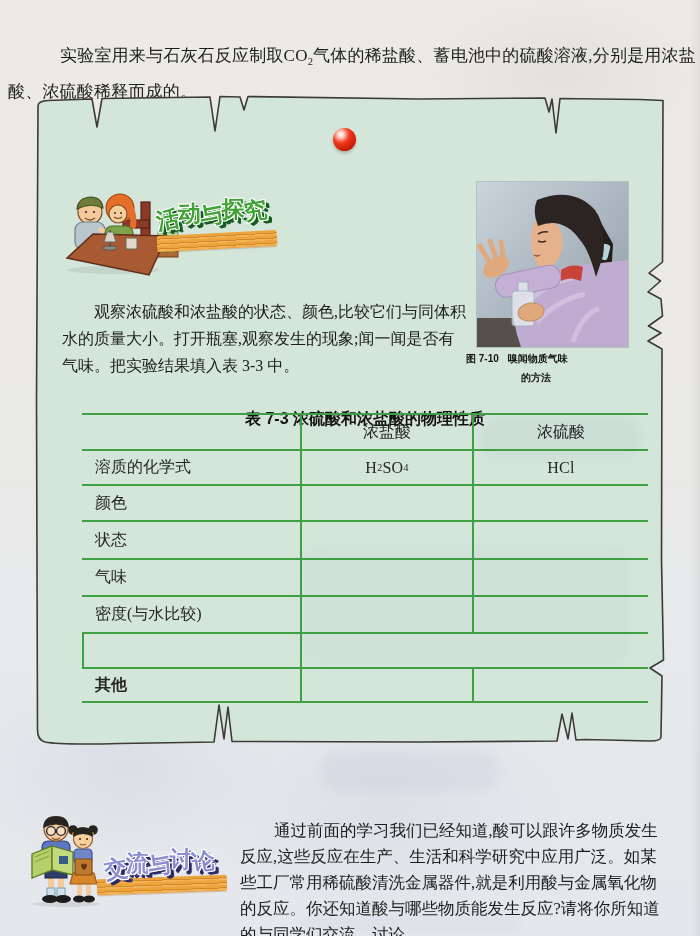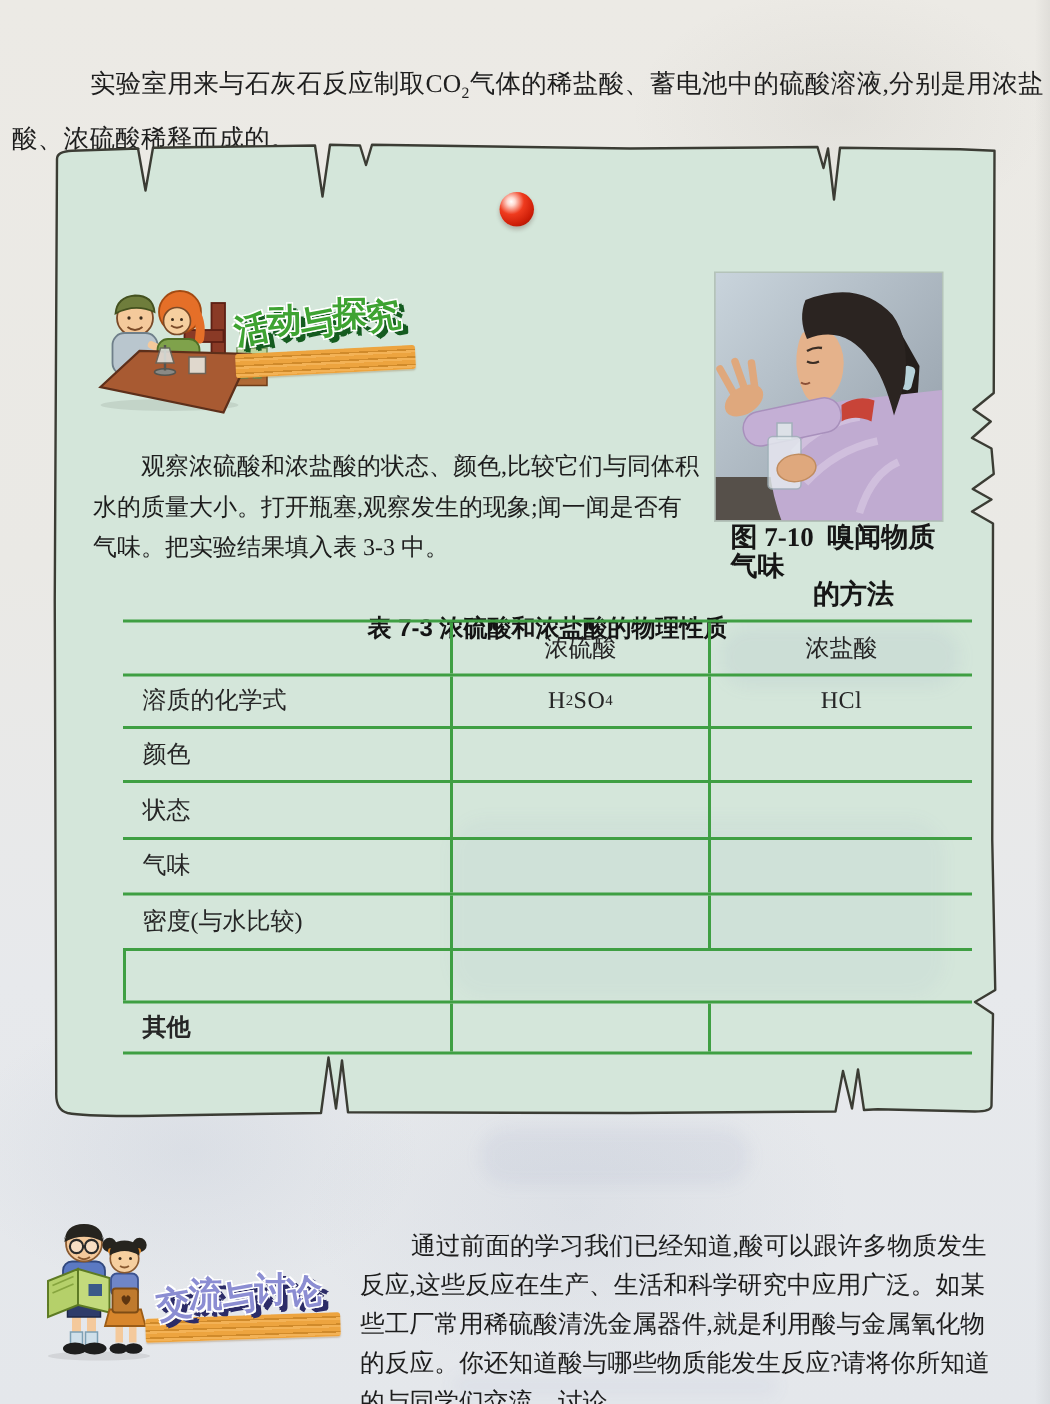--- a/index.html
+++ b/index.html
@@ -39,22 +39,22 @@
   .stripe{height:16px;border-radius:2px;
     background:repeating-linear-gradient(180deg,#eda43f 0 2.5px,#d08a2a 2.5px 3.5px,#f3b256 3.5px 5px);
     box-shadow:0 1px 1px rgba(120,70,10,.25);}
   .stripe-top{left:157px;top:233px;width:120px;transform:rotate(-3deg);}
   .stripe-bottom{left:97px;top:877px;width:130px;transform:rotate(-2deg);}
   
   .instructions{left:62px;top:282px;width:424px;font-size:16px;line-height:27px;
     white-space:pre-line;text-indent:32px;color:#1d1d1d;}
   
   .photo{left:477px;top:182px;width:151px;height:165px;box-shadow:0 0 0 1px rgba(40,40,40,.18);}
-  .fig-caption{left:487px;top:349px;width:150px;font-family:Liberation Serif, serif;
-    font-weight:bold;font-size:18px;line-height:19px;color:#161616;}
+  .fig-caption{left:466px;top:349px;width:150px;font-family:Liberation Sans, sans-serif;
+    font-weight:bold;font-size:10px;line-height:19px;color:#161616;}
   .fig-caption .cap2{padding-left:55px;}
   .fig-caption .lbl{margin-right:9px;}
   
   .tbl-title{left:82px;top:383px;width:566px;text-align:center;
     font-family:"Liberation Sans", sans-serif;font-weight:bold;font-size:16px;color:#141414;margin-top:26px;}
   .ptable{left:82px;top:413px;width:566px;border-top:2px solid #3f9f43;}
   .trow{display:grid;grid-template-columns:218px 172px 176px;box-sizing:border-box;
     border-bottom:2px solid #3f9f43;}
   .trow>.cell{display:flex;align-items:center;box-sizing:border-box;font-size:16px;color:#262626;}
   .trow>.cell.lab{padding-left:13px;}
@@ -177,22 +177,22 @@
 
   <p class="abs instructions">观察浓硫酸和浓盐酸的状态、颜色,比较它们与同体积
 水的质量大小。打开瓶塞,观察发生的现象;闻一闻是否有
 气味。把实验结果填入表 3-3 中。</p>
 
   <div class="abs tbl-title">表 7-3  浓硫酸和浓盐酸的物理性质</div>
 
   <div class="abs ptable">
     <div class="trow" style="height:36px;">
       <div class="cell lab"></div>
+      <div class="cell rgt">浓盐酸</div>
       <div class="cell mid">浓硫酸</div>
-      <div class="cell rgt">浓盐酸</div>
     </div>
     <div class="trow" style="height:35px;">
       <div class="cell lab">溶质的化学式</div>
       <div class="cell mid formula">
           <span>H</span>
           <sub>2</sub>
           <span>SO</span>
           <sub>4</sub>
         </div>
       <div class="cell rgt formula">HCl</div>

